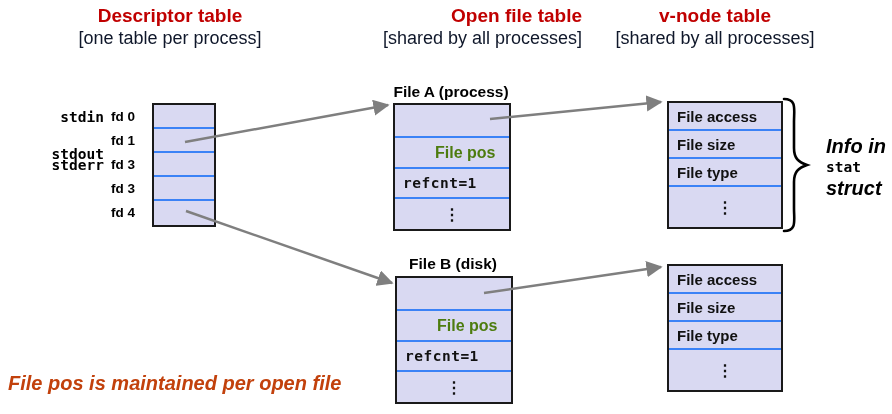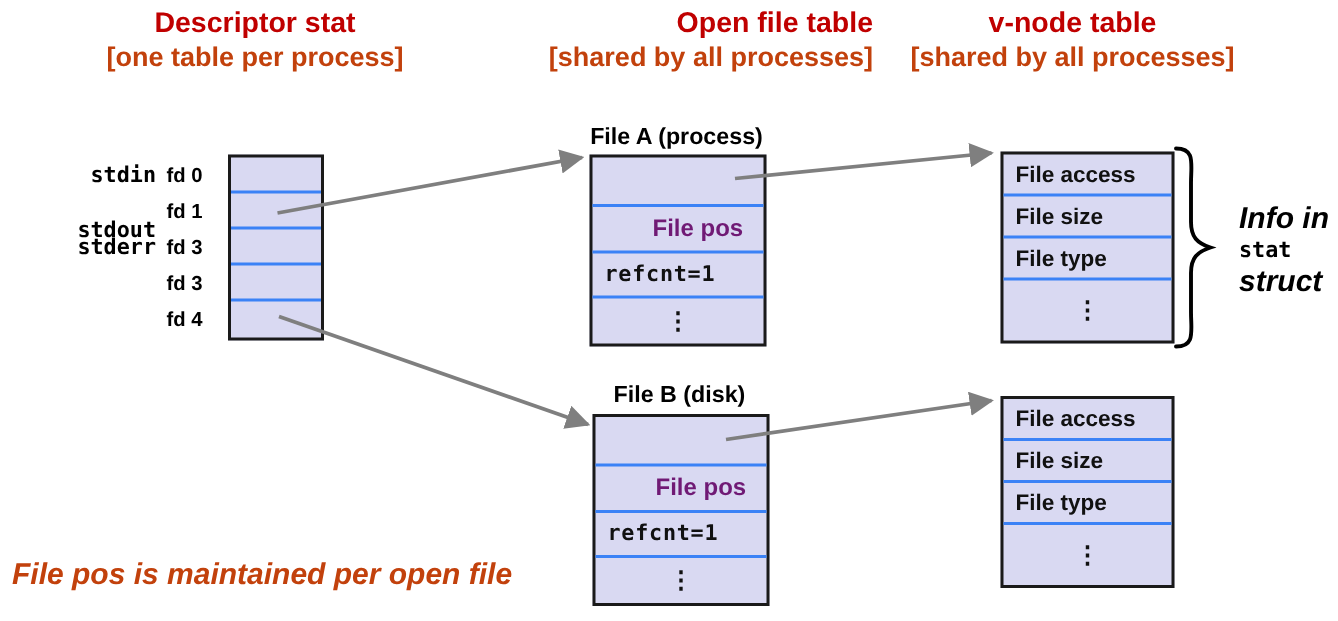--- a/index.html
+++ b/index.html
@@ -3,31 +3,31 @@
 <meta charset="utf-8">
 <style>
   html,body{margin:0;padding:0;background:#ffffff;}
   #canvas{
     position:relative;width:892px;height:414px;overflow:hidden;
     font-family:"Liberation Sans",sans-serif;background:#ffffff;
   }
   
   .col-header{position:absolute;text-align:center;}
   .col-title{font-weight:bold;font-size:19px;color:#c00000;line-height:22px;}
-  .col-sub{font-weight:bold;font-size:18px;color:#c2410c;line-height:22px;}
+  .col-sub{font-weight:normal;font-size:18px;color:#0f172a;line-height:22px;}
   
   .tbl{position:absolute;background:#d9d9f2;border:2px solid #1a1a1a;box-sizing:content-box;}
   .cell{
     box-sizing:border-box;border-bottom:2px solid #3b82f6;
     display:flex;align-items:center;padding-left:8px;
     font-weight:bold;font-size:15px;color:#111;
   }
   .cell:last-child{border-bottom:none;}
   .cell.center{justify-content:center;padding-left:0;}
-  .cell.blue{color:#701a75;font-size:16px;padding-left:40px;}
+  .cell.blue{color:#4d7c0f;font-size:16px;padding-left:40px;}
   .cell.mono{font-family:"DejaVu Sans Mono","Liberation Mono",monospace;font-size:14.5px;letter-spacing:.5px;text-align:right;}
   .cell.dots{font-size:16px;letter-spacing:0;}
   
   .fd-label{position:absolute;left:111px;width:42px;font-weight:bold;font-size:13.5px;line-height:24px;color:#000;}
   .std-label{position:absolute;left:14px;width:90px;text-align:right;
     font-family:"DejaVu Sans Mono","Liberation Mono",monospace;font-weight:bold;font-size:14.5px;line-height:24px;color:#000;}
   
   .file-title{position:absolute;text-align:center;font-weight:bold;font-size:15.5px;color:#000;}
   
   .info-box{position:absolute;left:826px;top:136px;color:#000;}
@@ -37,21 +37,21 @@
   .footer-note{position:absolute;left:8px;top:372px;font-weight:bold;font-style:italic;font-size:20px;color:#c2410c;}
   
   .overlay{position:absolute;left:0;top:0;pointer-events:none;}
 </style>
 </head>
 <body>
 
 <div id="canvas">
 
   <div class="col-header" style="left:25px;top:5px;width:290px;">
-    <div class="col-title">Descriptor stat</div>
+    <div class="col-title">Descriptor table</div>
     <div class="col-sub">[one table per process]</div>
   </div>
   <div class="col-header" style="left:318px;top:5px;width:264px;text-align:right;">
     <div class="col-title">Open file table</div>
     <div class="col-sub">[shared by all processes]</div>
   </div>
   <div class="col-header" style="left:583px;top:5px;width:264px;">
     <div class="col-title">v-node table</div>
     <div class="col-sub">[shared by all processes]</div>
   </div>

